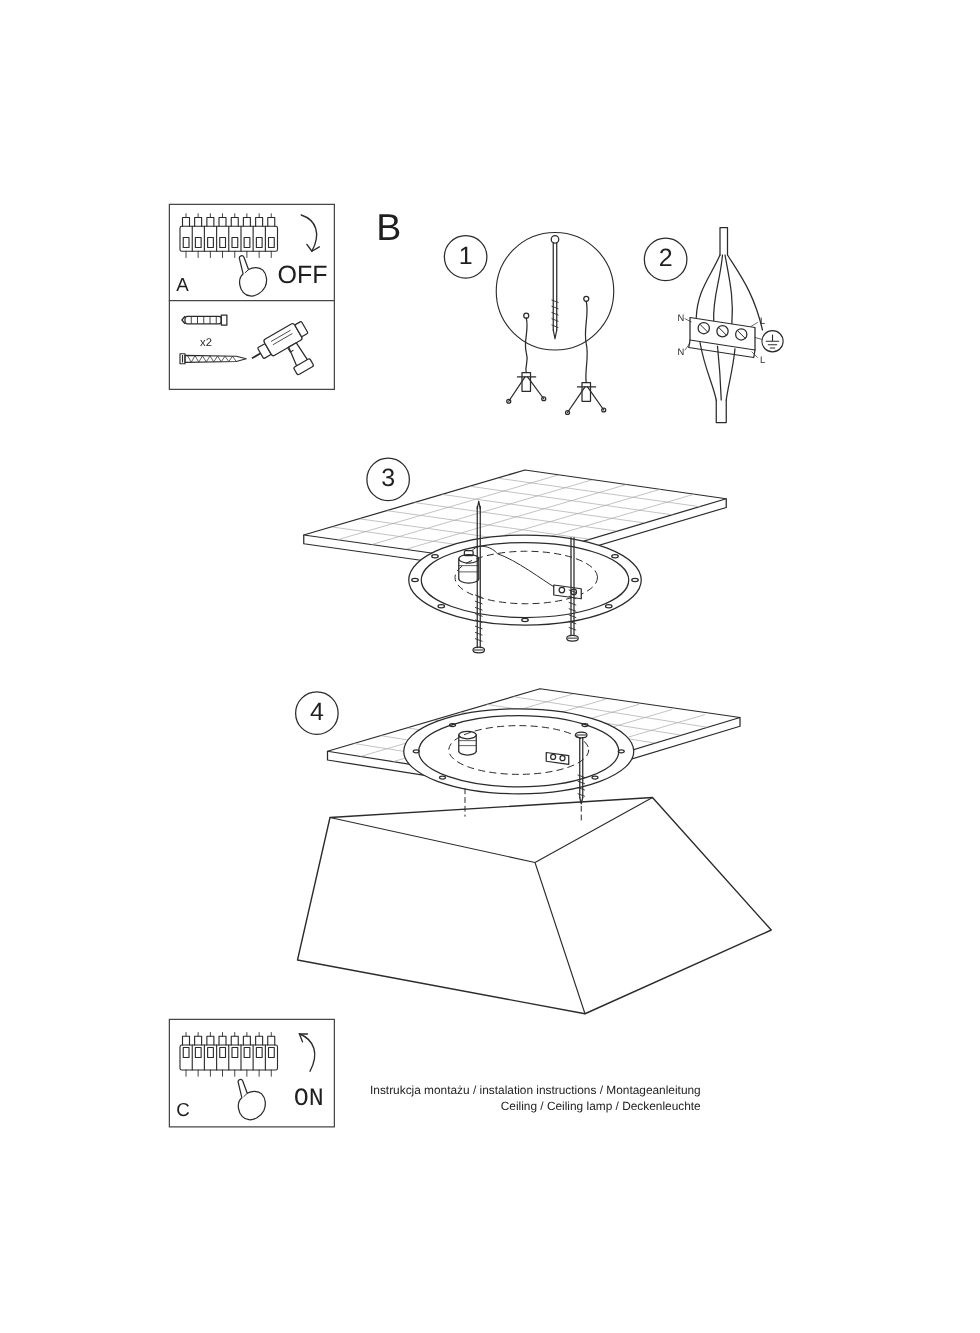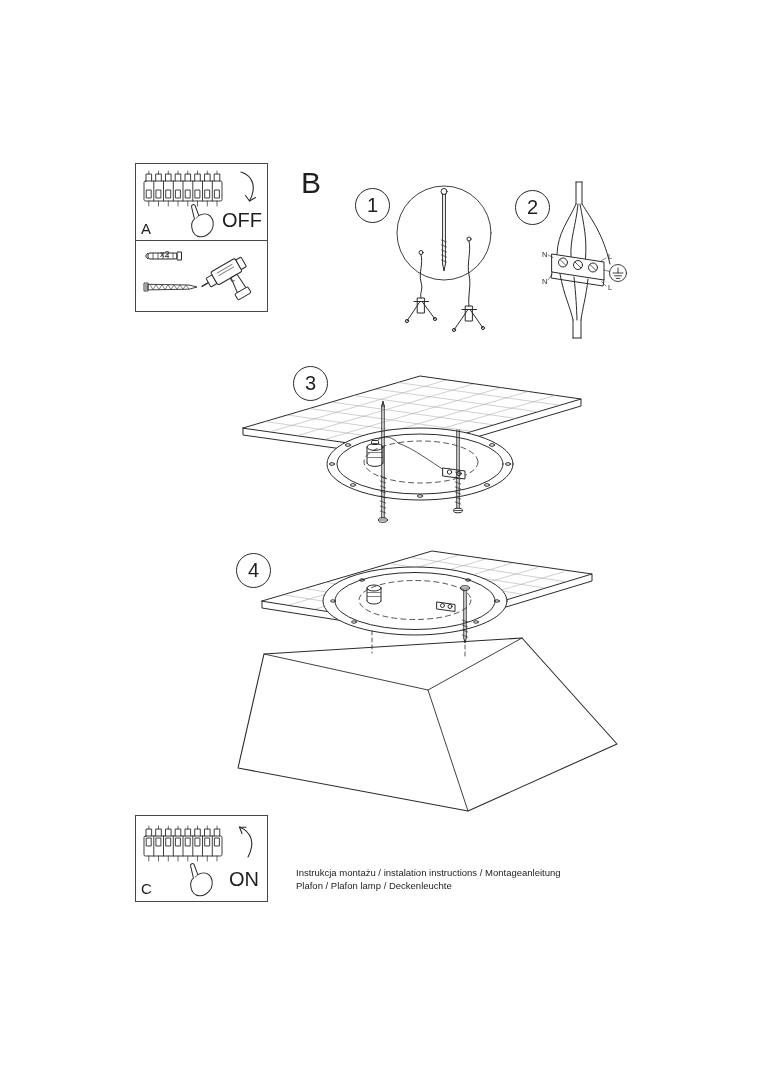--- a/index.html
+++ b/index.html
@@ -5,21 +5,21 @@
   html,body{margin:0;padding:0;}
   body{width:784px;height:1066px;background:#ffffff;font-family:"Liberation Sans",sans-serif;color:#1f1f1f;}
   .page{position:relative;width:784px;height:1066px;background:#fff;overflow:hidden;}
   .box{position:absolute;border:1px solid #474747;background:#fff;}
   .step-num{position:absolute;width:33px;height:33px;border:1.5px solid #2b2b2b;border-radius:50%;
             display:flex;align-items:center;justify-content:center;font-size:20px;background:transparent;}
   .corner-label{position:absolute;font-size:15px;}
   .state-label{position:absolute;font-size:20px;}
   .qty-label{position:absolute;font-size:9px;}
   .section-label{position:absolute;font-size:30px;font-weight:400;}
-  .footer{position:absolute;font-size:9.5px;line-height:13px;color:#222;}
+  .footer{position:absolute;font-size:9.5px;line-height:13px;color:#222;text-align:right;}
   svg{position:absolute;overflow:visible;}
   svg text{font-family:"Liberation Sans",sans-serif;fill:#2b2b2b;}
 </style>
 </head>
 <body>
 
 <div class="page">
 
   <div class="box" style="left:135px;top:163px;width:131px;height:76px;">
     <svg style="left:5px;top:4px;" width="84" height="46" viewBox="0 0 84 46">
@@ -50,21 +50,21 @@
 
   <div class="box" style="left:135px;top:240px;width:131px;height:70px;">
     <svg style="left:8px;top:9px;" width="44" height="12" viewBox="0 0 44 12">
       <g fill="none" stroke="#2b2b2b" stroke-width="1" stroke-linejoin="round">
         <path d="M4 3 L1.5 6 L4 9"></path>
         <rect x="4" y="3" width="29" height="6" rx="2"></rect>
         <path d="M9 3v6M14 3v6M19 3v6M24 3v6M29 3v6" stroke-width="0.7"></path>
         <rect x="33" y="2" width="4.5" height="8"></rect>
       </g>
     </svg>
-    <span class="qty-label" style="left:24px;top:8px;">x2</span>
+    <span class="qty-label" style="left:24px;top:28px;">x2</span>
     <svg style="left:7px;top:40px;" width="56" height="12" viewBox="0 0 56 12">
       <g fill="none" stroke="#2b2b2b" stroke-width="0.9" stroke-linejoin="round">
         <rect x="1" y="2" width="4" height="8"></rect>
         <path d="M3 3v6"></path>
         <path d="M5 3.3 L46 4 L54 6 L46 8.2 L5 8.9 Z"></path>
         <path d="M7 3.4 L10 8.8 L13 3.5 L16 8.7 L19 3.6 L22 8.6 L25 3.7 L28 8.5 L31 3.8 L34 8.4 L37 3.9 L40 8.3 L43 4 L46 8.2" stroke-width="0.6"></path>
       </g>
     </svg>
     <svg style="left:64px;top:3px;" width="64" height="64" viewBox="0 0 64 64">
       <g fill="#fff" stroke="#2b2b2b" stroke-width="1" stroke-linejoin="round" transform="rotate(-30 30 32)">
@@ -281,21 +281,21 @@
         <path d="M9.5 5 L16 5.2 M9.5 5 L12 11.5"></path>
       </g>
     </svg>
     <svg style="left:45px;top:41px;" width="36" height="42" viewBox="0 0 36 42">
       <g fill="#fff" stroke="#2b2b2b" stroke-width="1" stroke-linejoin="round" transform="rotate(-18 18 22)">
         <path d="M13 38 C9 36.5 7 32 7.8 27 C8.4 23 10.5 20.5 13 19.5 L14 7 C14.2 4.6 17.6 4.6 17.8 7 L18.2 17.5 C22.5 16.5 27 18 29 21.5 C31 25.5 30 31 26.5 34.8 C22.5 38.8 16.5 39.6 13 38 Z"></path>
         <path d="M18.2 17.5 L14.6 19.2" fill="none" stroke-width="0.7"></path>
       </g>
     </svg>
     <span class="corner-label" style="left:5px;bottom:4px;">C</span>
-    <span class="state-label" style="right:8px;bottom:10px;">ON</span>
+    <span class="state-label" style="right:8px;bottom:10px;font-family:Liberation Mono, monospace;">ON</span>
   </div>
 
   <div class="footer" style="left:296px;top:866px;">
     <div>Instrukcja montażu / instalation instructions / Montageanleitung</div>
-    <div>Plafon / Plafon lamp / Deckenleuchte</div>
+    <div>Ceiling / Ceiling lamp / Deckenleuchte</div>
   </div>
 
 </div>
 
 </body></html>

